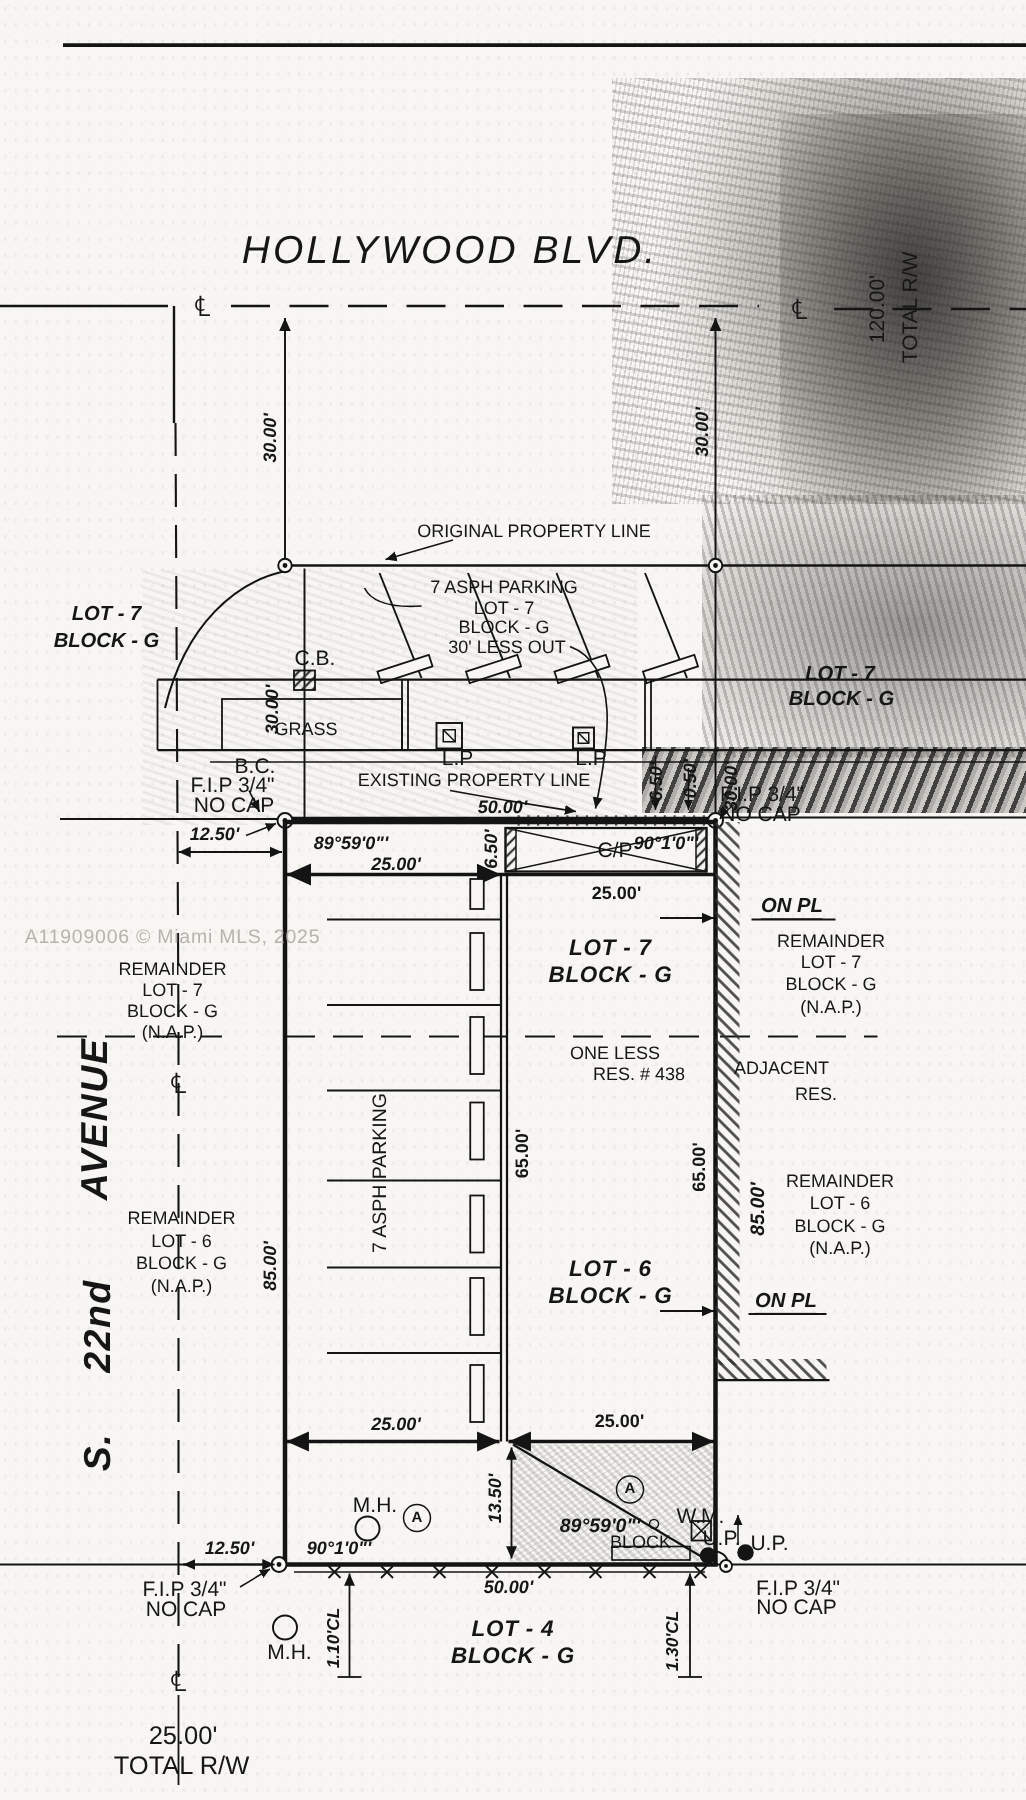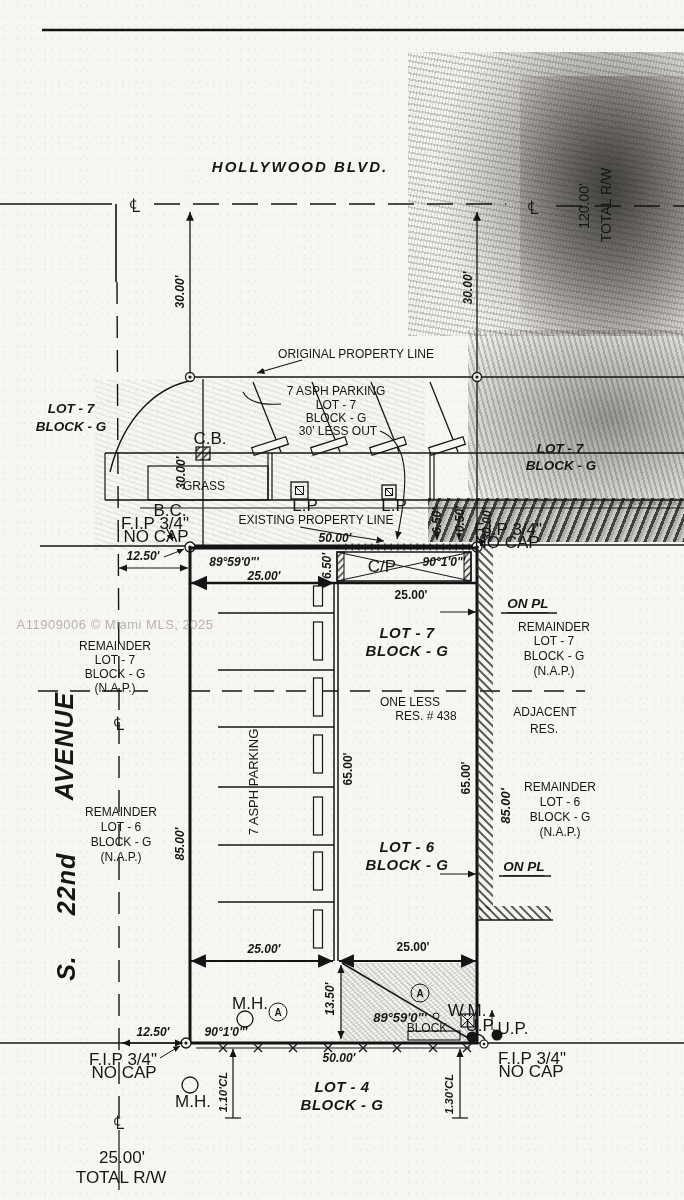--- a/index.html
+++ b/index.html
@@ -32,24 +32,24 @@
       repeating-linear-gradient(-30deg,rgba(120,120,120,.16) 0 1px,transparent 1px 3px);}
   #sm5{left:95px;top:380px;width:330px;height:170px;
     background:repeating-linear-gradient(18deg,rgba(90,88,84,.08) 0 2px,transparent 2px 5px);}
   svg{position:absolute;left:0;top:0;}
   
   .lb{position:absolute;transform:translate(-50%,-50%);white-space:nowrap;color:#161616;line-height:1;}
   .rot{transform:translate(-50%,-50%) rotate(-90deg);}
   .d{font-size:12px;font-weight:bold;font-style:italic;}
   .d2{font-size:12px;font-weight:bold;}
   .n{font-size:12px;}
-  .n2{font-size:17px;}
+  .n2{font-size:14px;}
   .lot{font-size:15px;font-weight:bold;font-style:italic;letter-spacing:.5px;}
   .lot2{font-size:13.5px;font-weight:bold;font-style:italic;}
-  .big{font-size:15px;font-weight:bold;font-style:italic;letter-spacing:2px;}
+  .big{font-size:26px;font-weight:normal;font-style:italic;letter-spacing:2px;}
   .ave{font-size:25px;font-weight:bold;font-style:italic;letter-spacing:1px;}
   .rw{font-size:14px;}
   .rw2{font-size:17px;}
   .cl{font-size:19px;}
   .u{border-bottom:1.6px solid #141414;padding-bottom:1px;}
   .wmk{font-size:13px;color:#b6b3ad;letter-spacing:.5px;padding-left:32px;}
   .ac{position:absolute;transform:translate(-50%,-50%);width:17px;height:17px;border:1.4px solid #141414;
       border-radius:50%;display:flex;align-items:center;justify-content:center;
       font-weight:bold;font-size:10px;color:#141414;background:transparent;}
 </style>
@@ -273,41 +273,41 @@
   <div class="lb n2" style="left:156px;top:536px">NO CAP</div>
   <div class="lb n" style="left:316px;top:520px">EXISTING PROPERTY LINE</div>
   <div class="lb d" style="left:335px;top:538px">50.00'</div>
   <div class="lb n2" style="left:508px;top:529px">F.I.P 3/4"</div>
   <div class="lb n2" style="left:507px;top:542px">NO CAP</div>
 
   <div class="lb d" style="left:143px;top:556px">12.50'</div>
   <div class="lb d" style="left:234px;top:562px">89°59'0"'</div>
   <div class="lb d" style="left:264px;top:576px">25.00'</div>
   <div class="lb d rot" style="left:327px;top:566px">6.50'</div>
-  <div class="lb n2" style="left:382px;top:566px">C/P</div>
+  <div class="lb n2" style="left:410px;top:566px">C/P</div>
   <div class="lb d" style="left:444px;top:562px">90°1'0"'</div>
   <div class="lb d rot" style="left:437px;top:521px">6.50'</div>
   <div class="lb d rot" style="left:460px;top:519px">0.50'</div>
   <div class="lb d2" style="left:411px;top:595px">25.00'</div>
   <div class="lb lot2 u" style="left:528px;top:605px">ON PL</div>
 
   <div class="lb n" style="left:115px;top:646px">REMAINDER</div>
   <div class="lb n" style="left:115px;top:660px">LOT - 7</div>
   <div class="lb n" style="left:115px;top:674px">BLOCK - G</div>
   <div class="lb n" style="left:115px;top:688px">(N.A.P.)</div>
   <div class="lb lot" style="left:407px;top:632px">LOT - 7</div>
   <div class="lb lot" style="left:407px;top:650px">BLOCK - G</div>
   <div class="lb n" style="left:554px;top:627px">REMAINDER</div>
   <div class="lb n" style="left:554px;top:641px">LOT - 7</div>
   <div class="lb n" style="left:554px;top:656px">BLOCK - G</div>
   <div class="lb n" style="left:554px;top:671px">(N.A.P.)</div>
 
   <div class="lb n" style="left:410px;top:702px">ONE LESS</div>
   <div class="lb n" style="left:426px;top:716px">RES. # 438</div>
-  <div class="lb n" style="left:545px;top:712px">ADJACENT</div>
+  <div class="lb n" style="left:521px;top:712px">ADJACENT</div>
   <div class="lb n" style="left:544px;top:729px">RES.</div>
 
   <div class="lb ave rot" style="left:64px;top:746px">AVENUE</div>
   <div class="lb ave rot" style="left:66px;top:884px">22nd</div>
   <div class="lb ave rot" style="left:66px;top:968px">S.</div>
   <div class="lb cl" style="left:119px;top:723px">℄</div>
 
   <div class="lb n" style="left:121px;top:812px">REMAINDER</div>
   <div class="lb n" style="left:121px;top:827px">LOT - 6</div>
   <div class="lb n" style="left:121px;top:842px">BLOCK - G</div>

